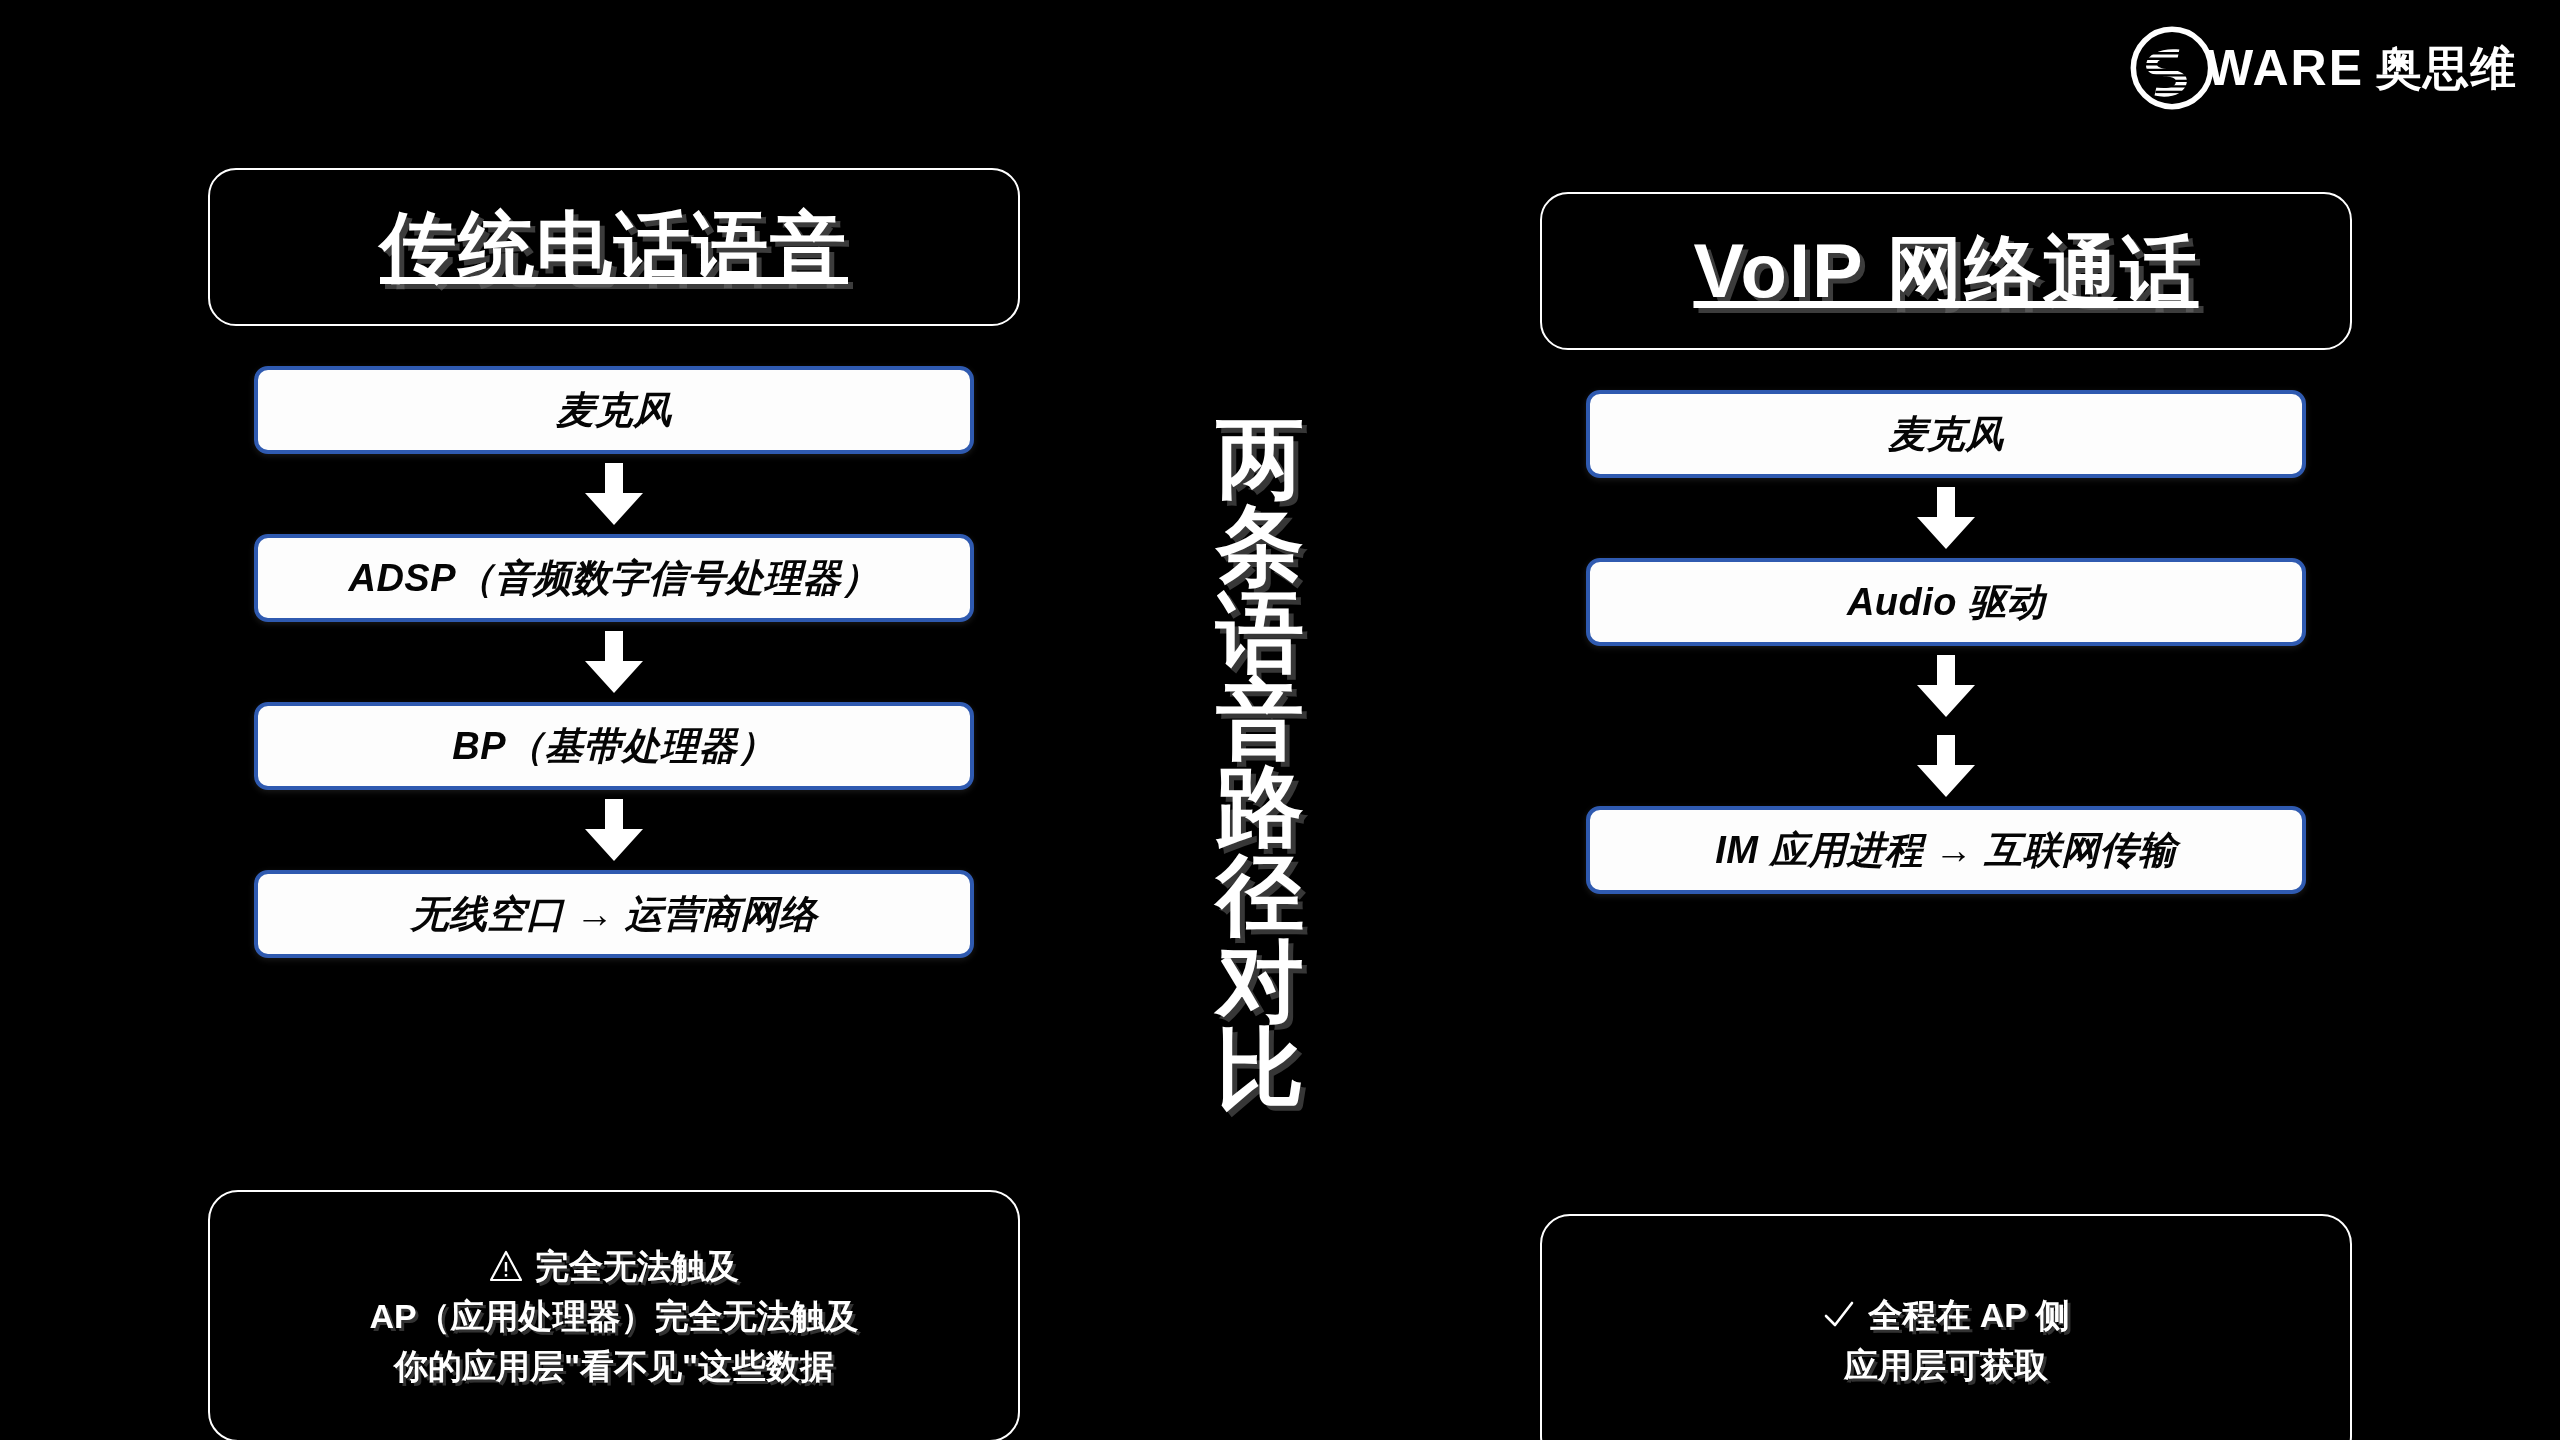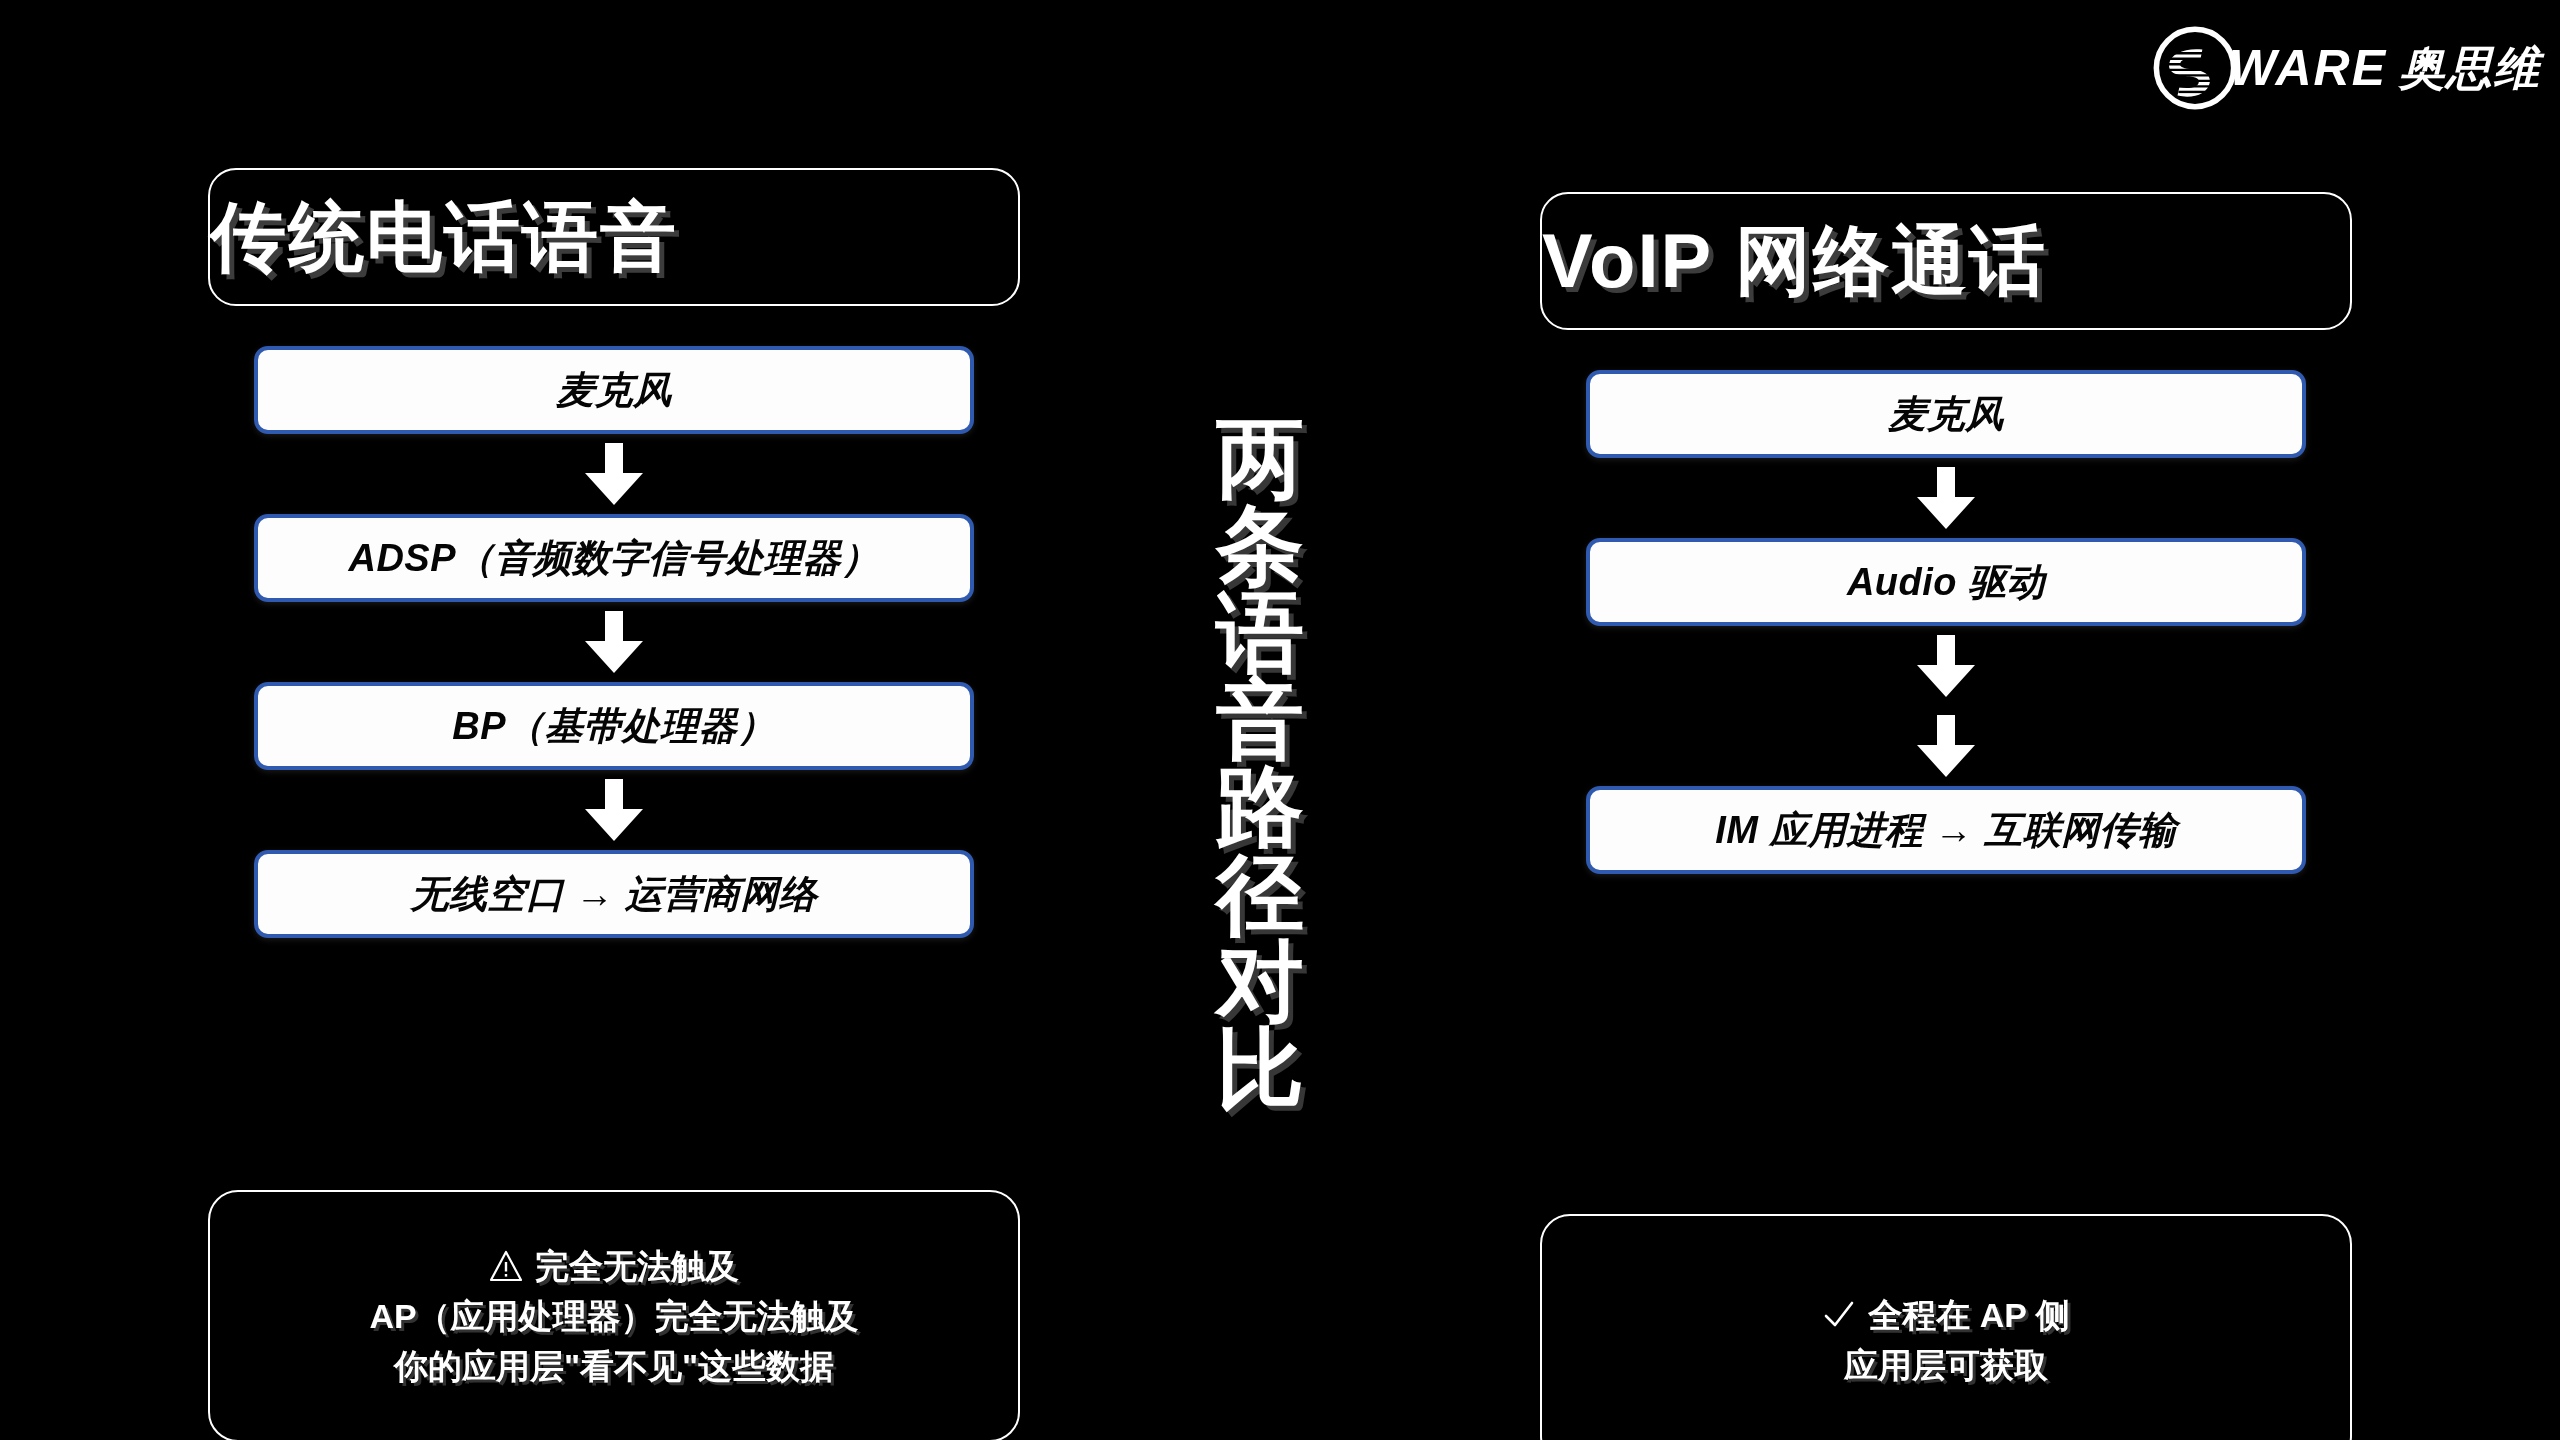--- a/index.html
+++ b/index.html
@@ -20,26 +20,25 @@
   #slide {
     position: absolute;
     inset: 0;
     background: #000000;
   }
 
   
   #brand {
     position: absolute;
     top: 22px;
-    right: 20px;
+    right: 43px;
     display: flex;
     align-items: center;
     gap: 14px;
     height: 92px;
-    font-style: italic;
   }
   #brand .logo-mark {
     width: 92px;
     height: 92px;
     flex: 0 0 auto;
     display: block;
   }
   #brand .logo-word {
     font-size: 50px;
     font-weight: 700;
@@ -58,27 +57,29 @@
   .column {
     position: absolute;
     top: 168px;
     width: 812px;
   }
   #col-left  { left: 208px; }
   #col-right { left: 1540px; margin-top: 24px; }
 
   
   .col-header {
-    height: 138px;
+    height: 158px;
     border: 2px solid #ffffff;
     border-radius: 28px;
     display: flex;
     align-items: center;
+    justify-content: center;
     background: #000000;
     box-sizing: border-box;
+    text-decoration: underline;
   }
   .col-header .col-title {
     font-size: 76px;
     font-weight: 700;
     line-height: 1;
     color: #ffffff;
     letter-spacing: 2px;
     text-shadow: 5px 5px 0 rgba(110,110,110,0.55);
     white-space: nowrap;
   }

